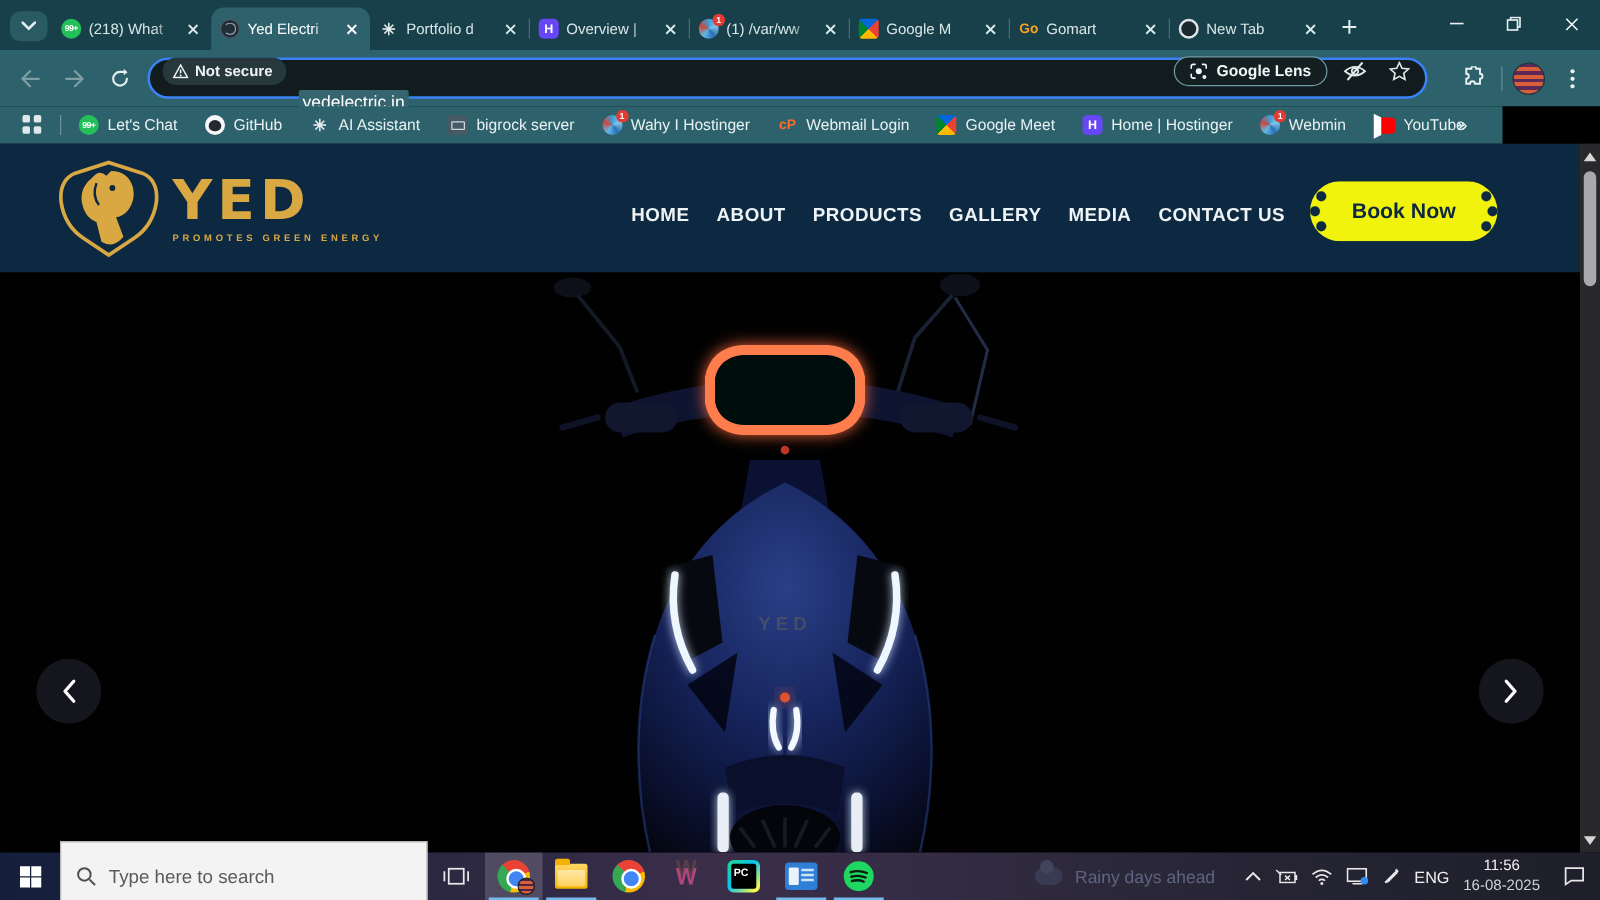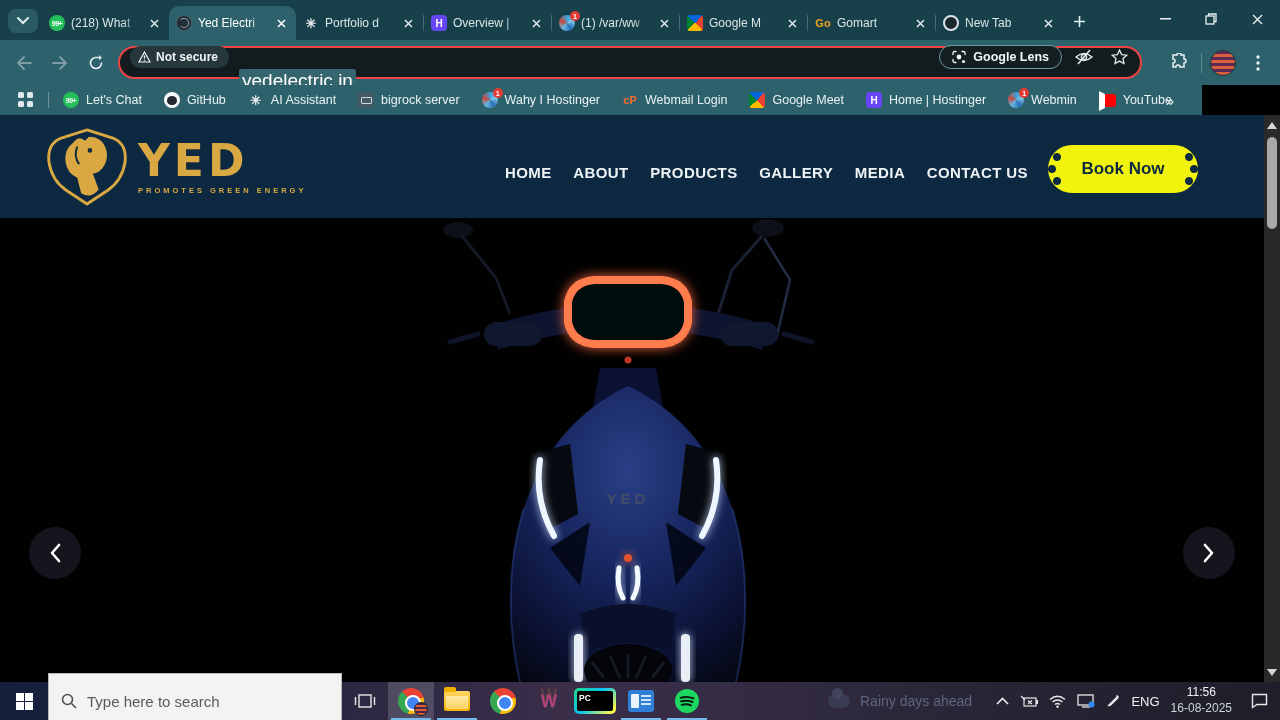--- a/index.html
+++ b/index.html
@@ -34,23 +34,23 @@
   .fi-bigrock { background:#455a64; border-radius:3px; }
   .fi-bigrock::after { content:""; width:9px; height:5px; border:1.5px solid #cfd8dc; border-radius:1px; }
   .fi-cp { color:#ff6c2c; font-size:11px; }
   .fi-yt { width:17px; height:13px; border-radius:3px; background:#f00; }
   .fi-yt::after { content:""; border-left:6px solid #fff; border-top:3.5px solid transparent; border-bottom:3.5px solid transparent; }
   .nbadge { position:absolute; top:-4px; right:-5px; background:#e23c33; color:#fff; font-size:7px; min-width:10px; height:10px; border-radius:5px; display:flex; align-items:center; justify-content:center; padding:0 2px; font-weight:bold; }
 
   
   .toolbar { position:absolute; top:40px; left:0; width:1280px; height:45px; background:#2d626c; display:flex; align-items:center; }
   .navic { width:28px; height:28px; display:flex; align-items:center; justify-content:center; border-radius:50%; flex:none; }
-  .omnibox { position:absolute; left:118px; top:6px; width:1024px; height:33px; border-radius:17px; background:#121b1d; border:2px solid #ef4444; display:flex; align-items:center; padding:0 8px 12px 10px; }
+  .omnibox { position:absolute; left:118px; top:6px; width:1024px; height:33px; border-radius:17px; background:#121b1d; border:2px solid #3b82f6; display:flex; align-items:center; padding:0 8px 12px 10px; }
   .chip { display:flex; align-items:center; gap:5px; background:#26383b; border-radius:13px; padding:4px 11px 4px 8px; color:#eef4f5; font-size:12px; font-weight:bold; }
-  .urltxt { margin-left:10px; font-size:19px; color:#fff; background:#35656f; padding:1px 3px; border-radius:2px;margin-top:48px; }
+  .urltxt { margin-left:10px; font-size:14px; color:#fff; background:#35656f; padding:1px 3px; border-radius:2px;margin-top:48px; }
   .lenschip { margin-left:auto; display:flex; align-items:center; gap:7px; background:#141f21; border:1.5px solid #6e9aa3; border-radius:14px; padding:4px 12px; color:#f2f6f7; font-size:12.5px; font-weight:bold; white-space:nowrap; }
   .obicon { width:26px; height:26px; margin-left:9px; display:flex; align-items:center; justify-content:center; flex:none; }
   .tbright { position:absolute; right:0; top:0; height:45px; display:flex; align-items:center; gap:8px; padding-right:8px; }
   .avatar { width:26px; height:26px; border-radius:50%; background:repeating-linear-gradient(0deg,#d95f3b 0 3px,#5d2a58 3px 6px); border:1px solid #20343a; }
   .vsep { width:1px; height:20px; background:rgba(255,255,255,.25); }
 
   
   .bmbar { position:absolute; top:85px; left:0; width:1202px; height:30px; background:#2d626c; display:flex; align-items:center; color:#e9f1f2; font-size:12.5px; }
   .bm { display:flex; align-items:center; gap:7px; margin-right:22px; white-space:nowrap; }
   .appsgrid { width:16px; height:16px; margin:0 14px 0 18px; display:grid; grid-template-columns:6px 6px; grid-template-rows:6px 6px; gap:3px; }
@@ -103,21 +103,21 @@
   .tslot { width:46px; height:38px; display:flex; align-items:center; justify-content:center; position:relative; flex:none; }
   .tslot.activeapp { background:rgba(255,255,255,.16); }
   .underline { position:absolute; bottom:0; left:3px; right:3px; height:2.5px; background:#76b9ed; }
   .chromeball { width:26px; height:26px; border-radius:50%; background:conic-gradient(from -45deg,#ea4335 0 33%,#fbbc05 0 66%,#34a853 0 100%); position:relative; }
   .chromeball::after { content:""; position:absolute; left:7px; top:7px; width:12px; height:12px; border-radius:50%; background:#4285f4; border:2px solid #fff; }
   .chromeav { position:absolute; right:6px; bottom:4px; width:14px; height:14px; border-radius:50%; background:repeating-linear-gradient(0deg,#d95f3b 0 2px,#4c2447 2px 4px); border:1px solid #1c1c24; }
   .folder { width:26px; height:20px; position:relative; background:linear-gradient(180deg,#ffd765,#f4b200); border-radius:2px; }
   .folder::before { content:""; position:absolute; top:-4px; left:0; width:12px; height:5px; background:#f4b200; border-radius:2px 2px 0 0; }
   .folder::after { content:""; position:absolute; left:2px; top:5px; right:2px; bottom:2px; background:linear-gradient(180deg,#ffe9a8,#ffd35e); border-radius:1px; }
   .wampic { width:24px; height:22px; display:flex; align-items:flex-end; justify-content:center; font-weight:800; font-size:17px; color:#b1447c; text-shadow:0 -6px 0 #e07b3a33; }
-  .pycharm { width:42px; height:26px; border-radius:5px; background:linear-gradient(135deg,#21d789,#07c3f2 45%,#fcf84a 90%); position:relative; }
+  .pycharm { width:26px; height:26px; border-radius:5px; background:linear-gradient(135deg,#21d789,#07c3f2 45%,#fcf84a 90%); position:relative; }
   .pycharm::after { content:""; position:absolute; inset:3px; background:#000; border-radius:2px; }
   .pycharm .pctxt { position:absolute; z-index:2; top:5px; left:5px; color:#fff; font-size:8.5px; font-weight:bold; }
   .mailcard { width:26px; height:22px; background:#2f7fd6; border-radius:3px; position:relative; }
   .mailcard::before { content:""; position:absolute; left:3px; top:4px; width:8px; height:14px; background:#eaf2fb; border-radius:1px; }
   .mailcard::after { content:""; position:absolute; right:3px; top:5px; width:10px; height:2px; background:#cfe3f7; box-shadow:0 4px 0 #cfe3f7, 0 8px 0 #cfe3f7; }
   .weather { position:absolute; left:828px; top:0; height:38px; display:flex; align-items:center; gap:10px; color:#5f6480; font-size:14px; }
   .wicon { width:22px; height:14px; background:#3c4258; border-radius:7px; position:relative; opacity:.75; }
   .wicon::before { content:""; position:absolute; left:4px; top:-6px; width:11px; height:11px; border-radius:50%; background:#464e68; }
   .tray { position:absolute; right:0; top:0; height:38px; display:flex; align-items:center; gap:11px; padding-right:6px; }
   .trayic { display:flex; align-items:center; justify-content:center; }

